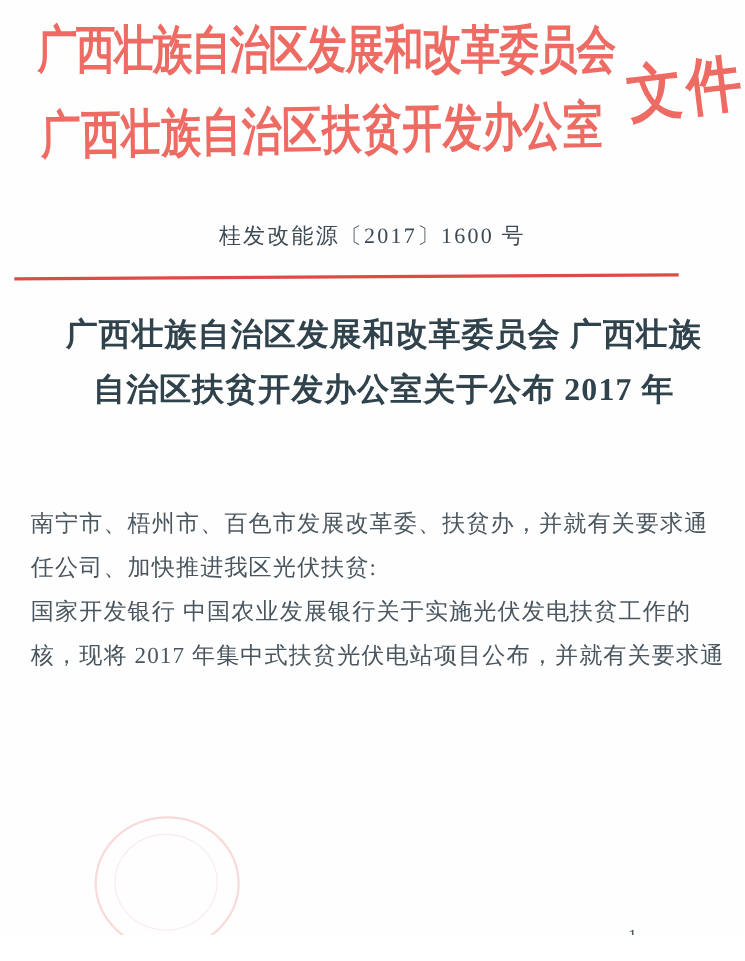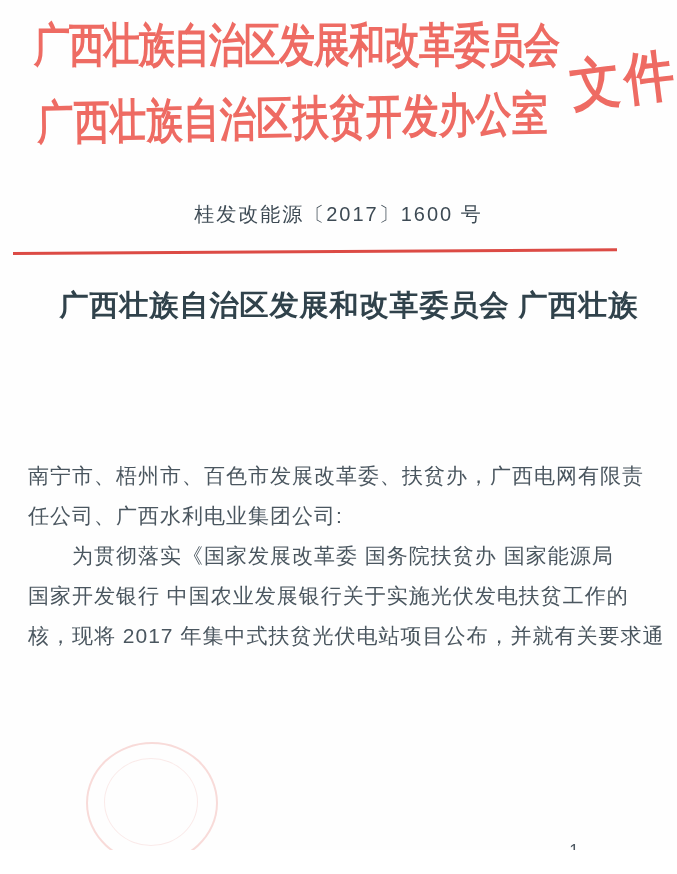--- a/index.html
+++ b/index.html
@@ -6,21 +6,21 @@
     margin: 0;
     padding: 0;
     background: #ffffff;
   }
   .page {
     position: relative;
     width: 677px;
     height: 850px;
     background: #fefefe;
     overflow: hidden;
-    font-family: Liberation Sans, sans-serif;
+    font-family: Liberation Serif, serif;
   }
   
   .org-line {
     position: absolute;
     white-space: nowrap;
     font-weight: bold;
     color: var(--header-red, #ee6b63);
     transform-origin: left top;
   }
   .org-line-1 {
@@ -137,26 +137,26 @@
   <div class="org-line org-line-1">广西壮族自治区发展和改革委员会</div>
   <div class="org-line org-line-2">广西壮族自治区扶贫开发办公室</div>
   <div class="doc-label">文件</div>
 
   <div class="doc-number">桂发改能源〔2017〕1600 号</div>
 
   <div class="red-rule"></div>
 
   <h1 class="title">
     <div class="title-line">广西壮族自治区发展和改革委员会 广西壮族</div>
+    <div class="title-line">自治区扶贫开发办公室关于公布 2017 年</div>
   </h1>
 
   <div class="body-text">
-    <div class="body-line">南宁市、梧州市、百色市发展改革委、扶贫办，广西电网有限责</div>
-    <div class="body-line">任公司、广西水利电业集团公司:</div>
-    <div class="body-line">　　为贯彻落实《国家发展改革委 国务院扶贫办 国家能源局</div>
+    <div class="body-line">南宁市、梧州市、百色市发展改革委、扶贫办，并就有关要求通</div>
+    <div class="body-line">任公司、加快推进我区光伏扶贫:</div>
     <div class="body-line">国家开发银行 中国农业发展银行关于实施光伏发电扶贫工作的</div>
     <div class="body-line">核，现将 2017 年集中式扶贫光伏电站项目公布，并就有关要求通</div>
   </div>
 
   <div class="seal-arc"></div>
   <div class="seal-arc-2"></div>
 
   <div class="page-number">- 1 -</div>
 
 </div>

